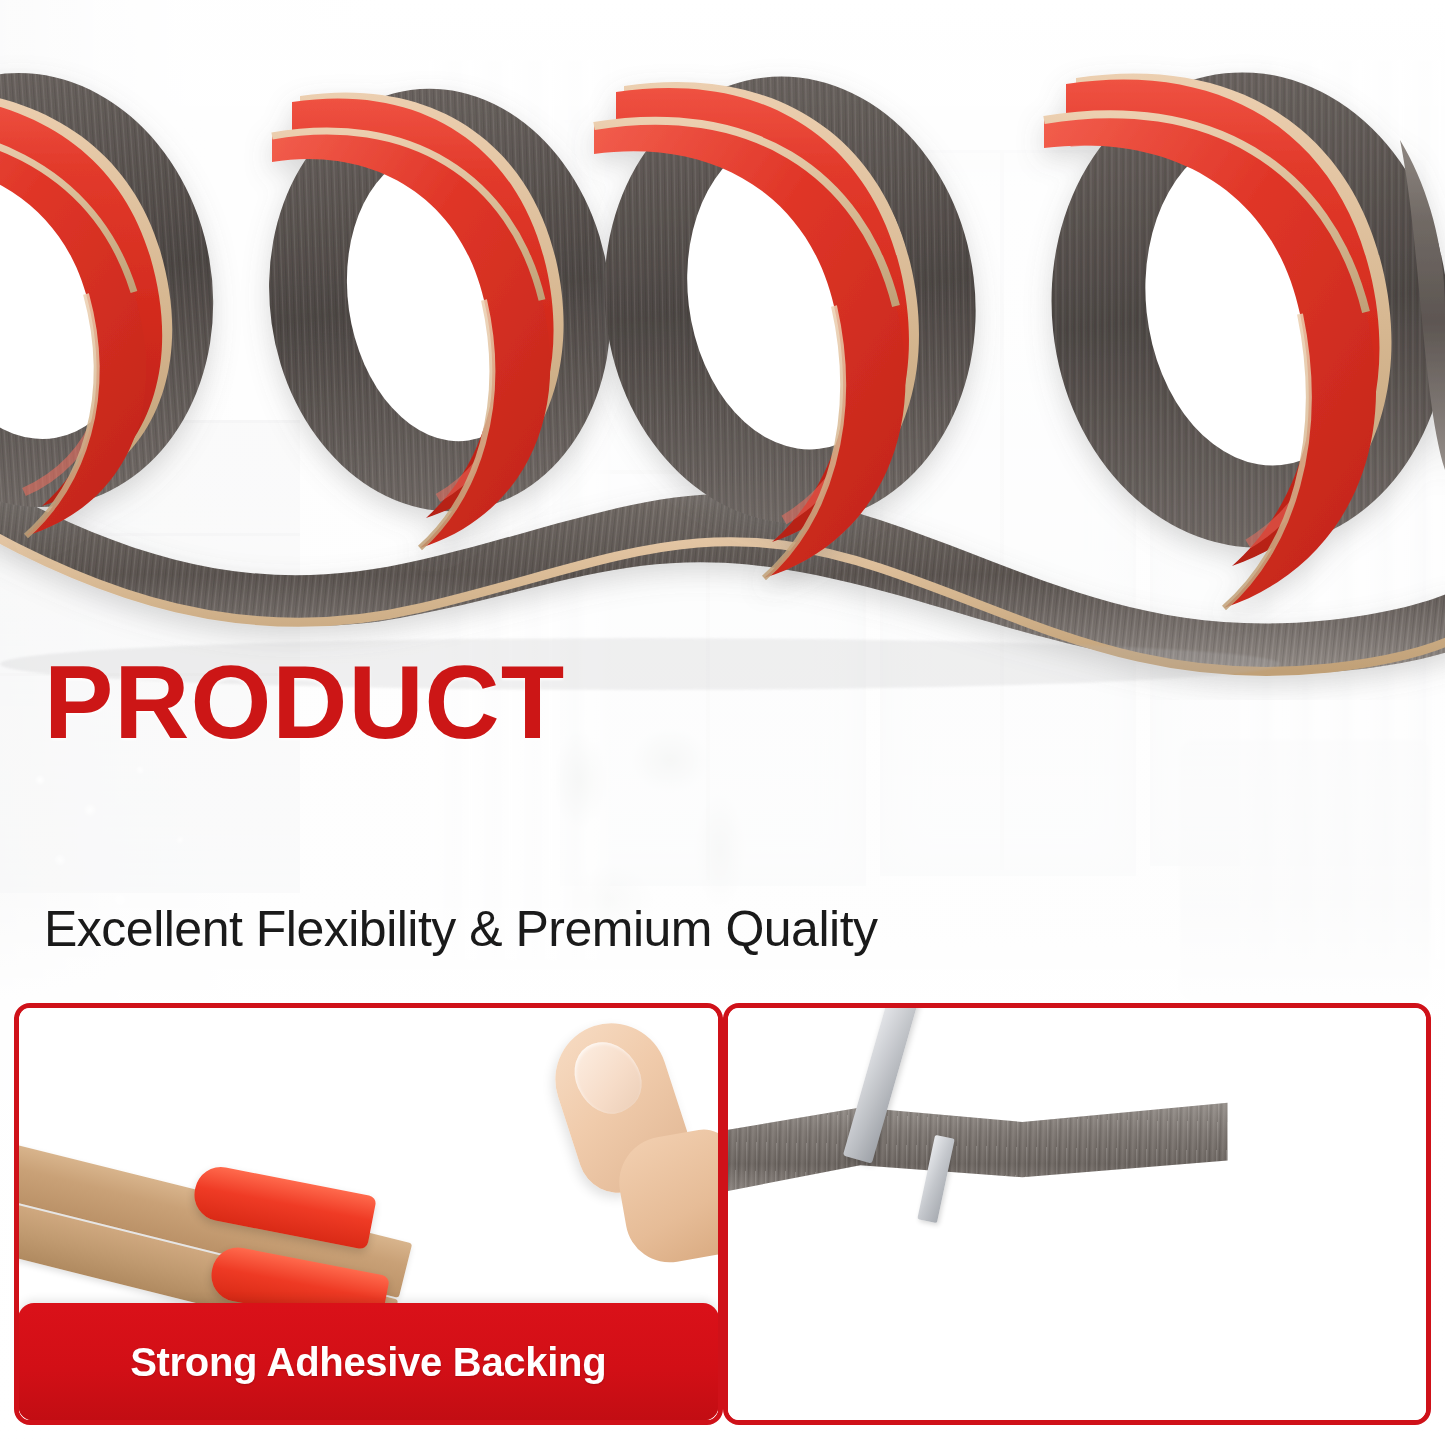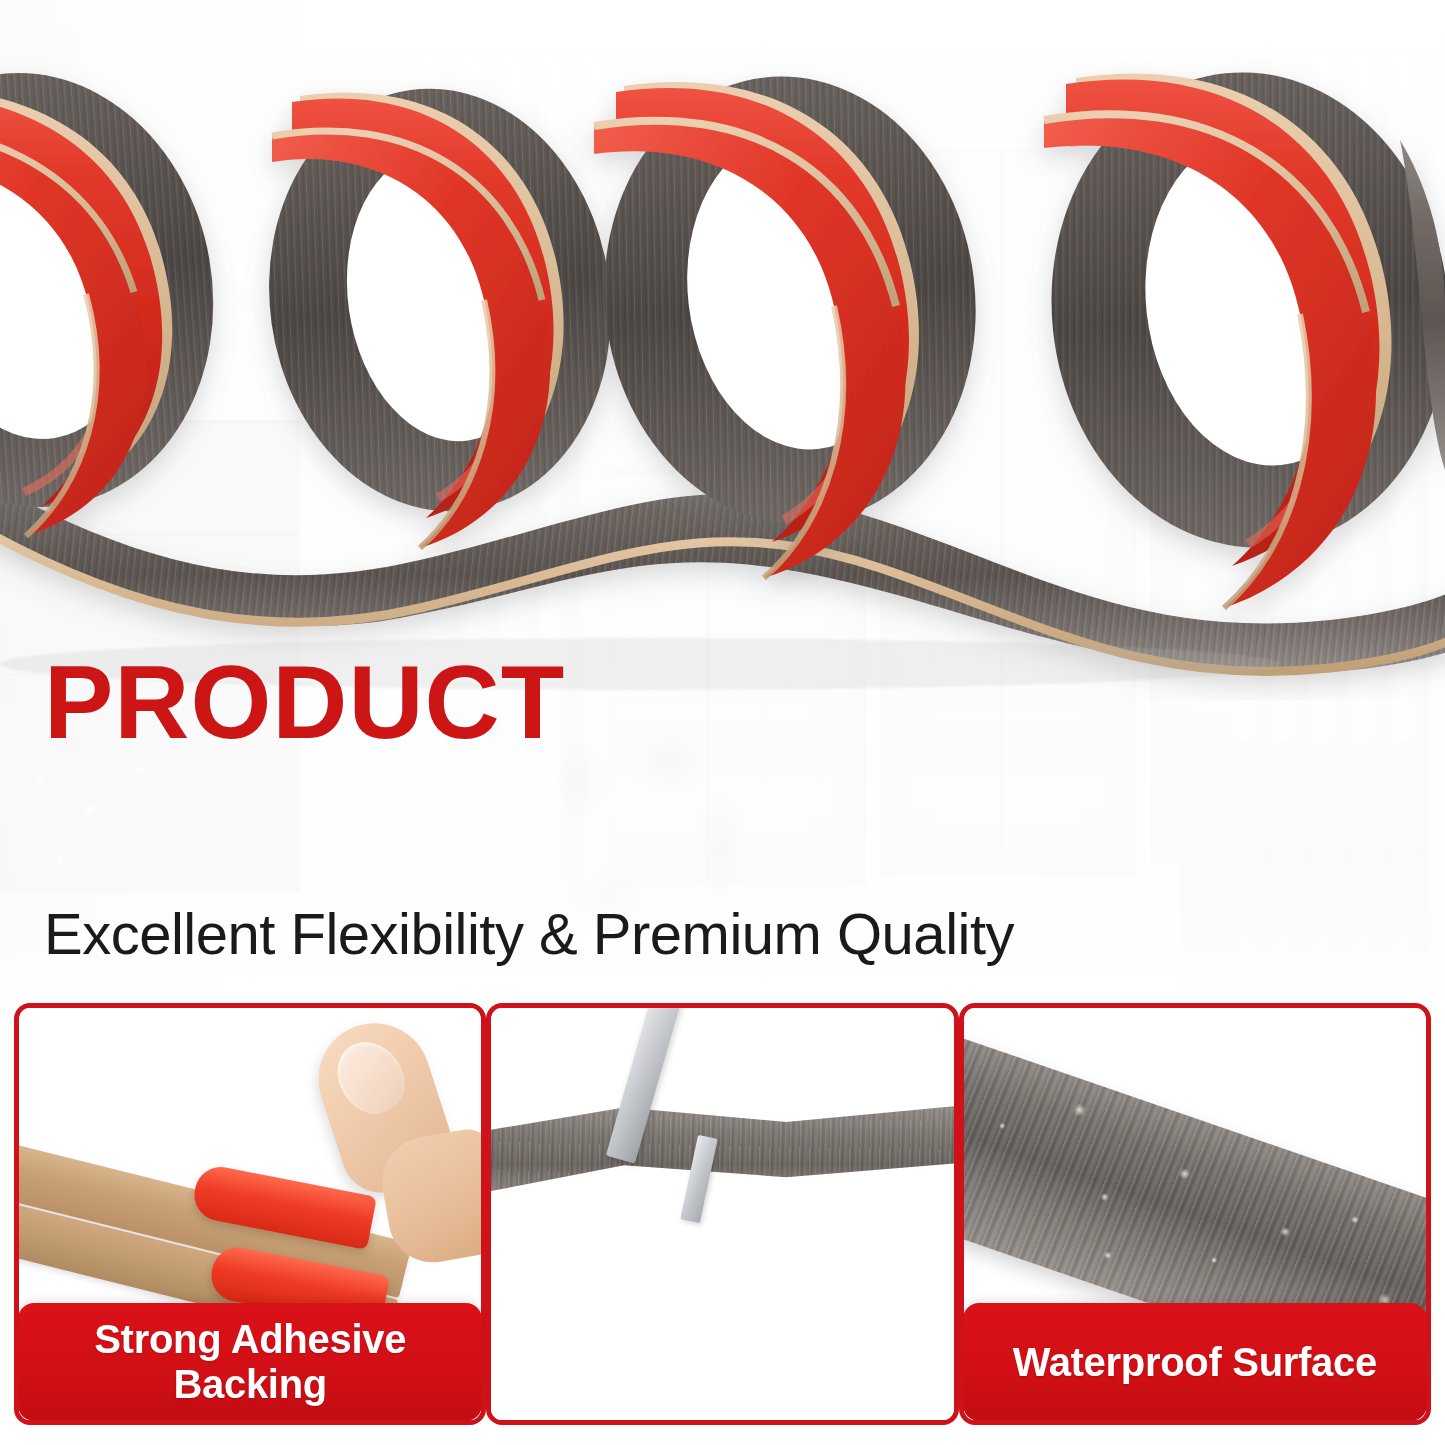--- a/index.html
+++ b/index.html
@@ -157,21 +157,21 @@
     color: #CC1616;
     margin: 0;
     text-shadow: 0 2px 3px rgba(255,255,255,0.85);
   }
   .subtitle {
     position: absolute;
     left: 44px;
     top: 902px;
     font-family: "Liberation Sans", sans-serif;
     font-weight: normal;
-    font-size: 58px;
+    font-size: 50px;
     line-height: 1.1;
     color: #1a1a1a;
     letter-spacing: -0.5px;
     text-shadow: 0 1px 2px rgba(255,255,255,0.9);
   }
 
   
   .cards {
     position: absolute;
     left: 14px;
@@ -554,25 +554,15 @@
       <div class="card-media">
         <div class="c2-trim">
           <div class="c2-strip"></div>
         </div>
 
         <div class="c2-blade-top"></div>
         <div class="c2-blade-bot"></div>
       </div>
     </div>
 
-    <div class="card">
-      <div class="card-media">
-        <div class="c3-plank">
-          <div class="c3-drops"></div>
-        </div>
-      </div>
-      <div class="card-banner">
-        <span class="card-banner-label">Waterproof Surface</span>
-      </div>
-    </div>
 
   </div>
 </div>
 
 </body></html>

